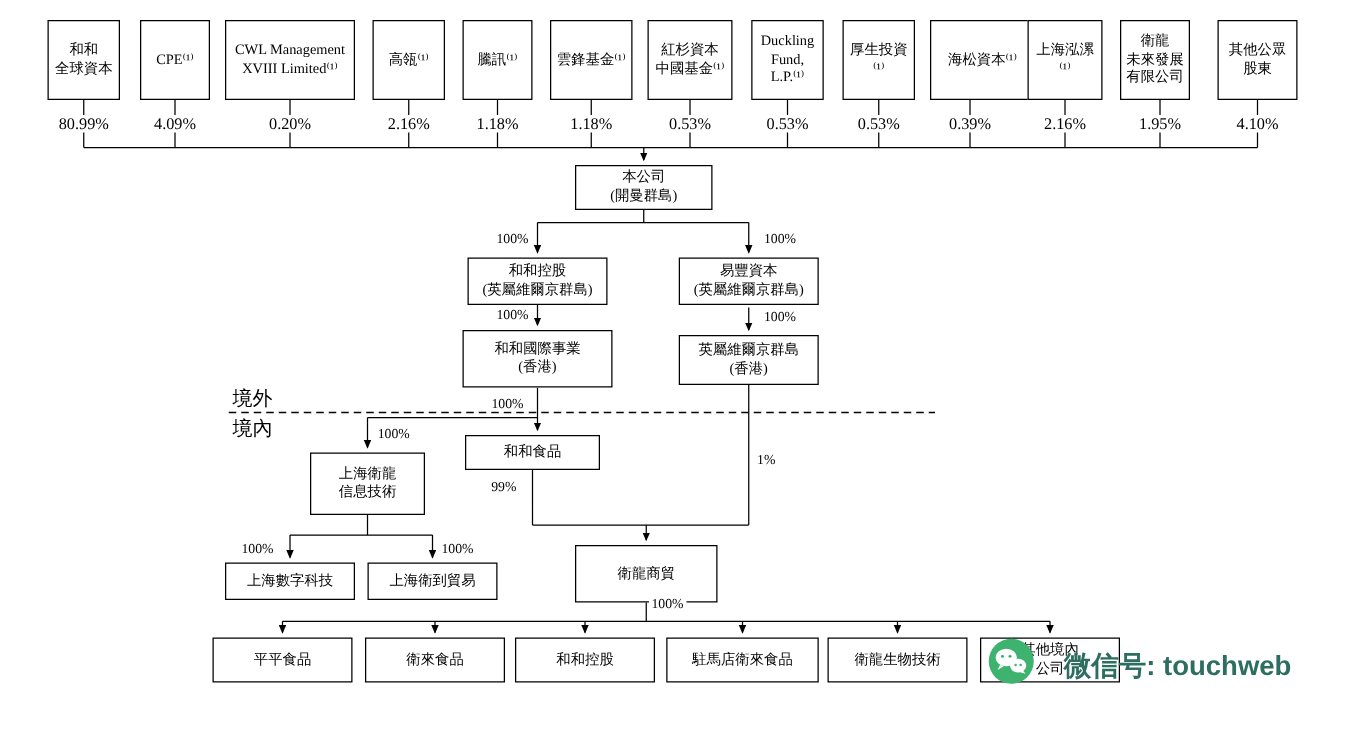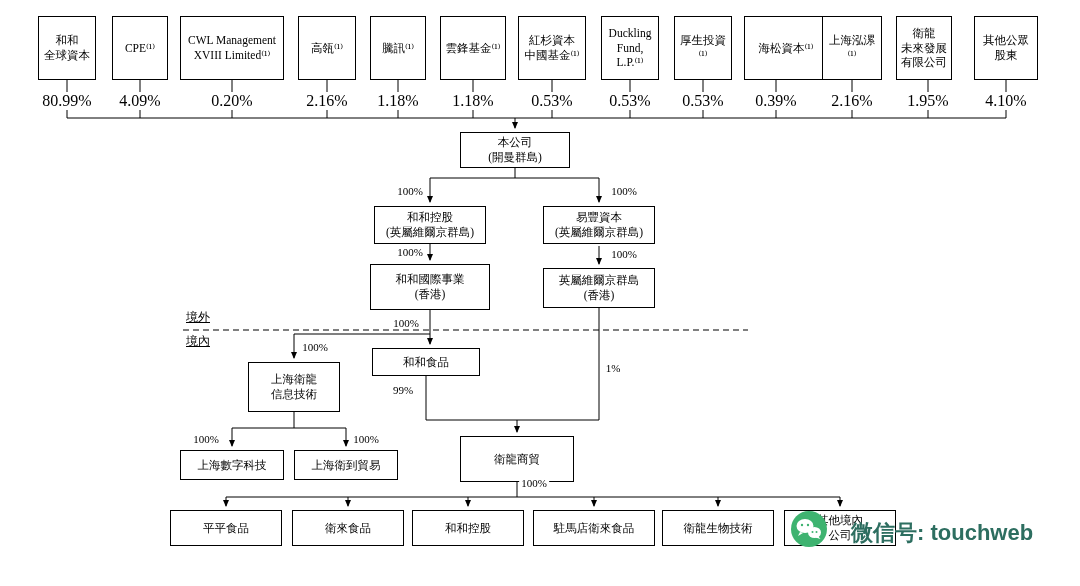--- a/index.html
+++ b/index.html
@@ -11,24 +11,24 @@
   .box{
     position:absolute;box-sizing:border-box;border:1px solid #000;background:#fff;
     display:flex;align-items:center;justify-content:center;text-align:center;
     white-space:pre-line;font-size:11.5px;line-height:1.3;padding:2px;z-index:2;
   }
   .lbl{
     position:absolute;font-size:11px;line-height:1.1;background:#fff;padding:0 2px;
     transform:translateX(-50%);z-index:3;white-space:nowrap;
   }
   .side-lbl{
-    position:absolute;font-size:12px;line-height:1.1;z-index:3;white-space:nowrap;text-decoration:underline;
+    position:absolute;font-size:16px;line-height:1.1;z-index:3;white-space:nowrap;
   }
   .pct{
-    position:absolute;font-size:16px;line-height:1.1;background:#fff;padding:0 2px;
+    position:absolute;font-size:13px;line-height:1.1;background:#fff;padding:0 2px;
     transform:translateX(-50%);z-index:3;white-space:nowrap;
   }
   #watermark{
     position:absolute;left:790px;top:510px;display:flex;align-items:flex-end;gap:23px;z-index:10;
   }
   #watermark .wm-text{font-size:22px;font-weight:bold;font-family:"Liberation Sans","DejaVu Sans",sans-serif;}
 </style>
 </head>
 <body>
 

